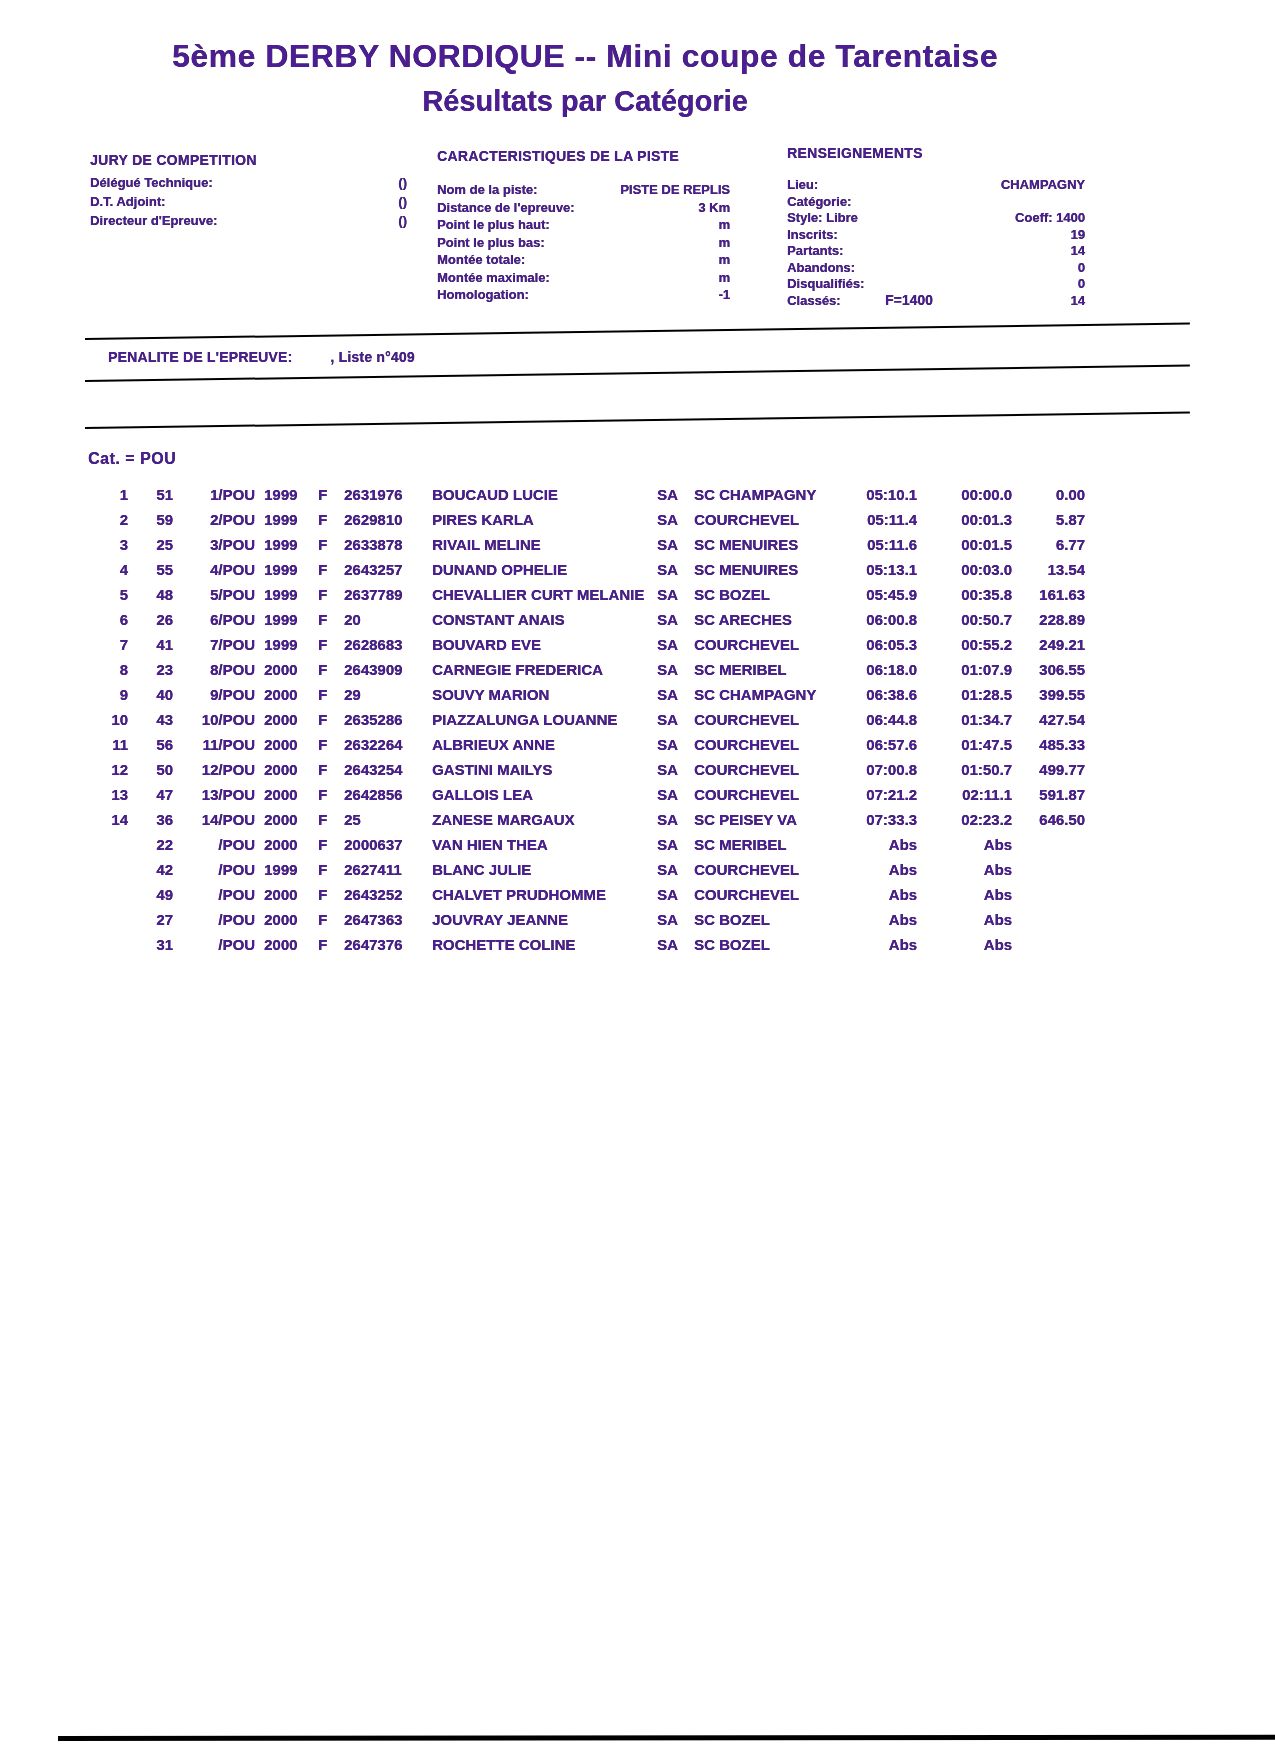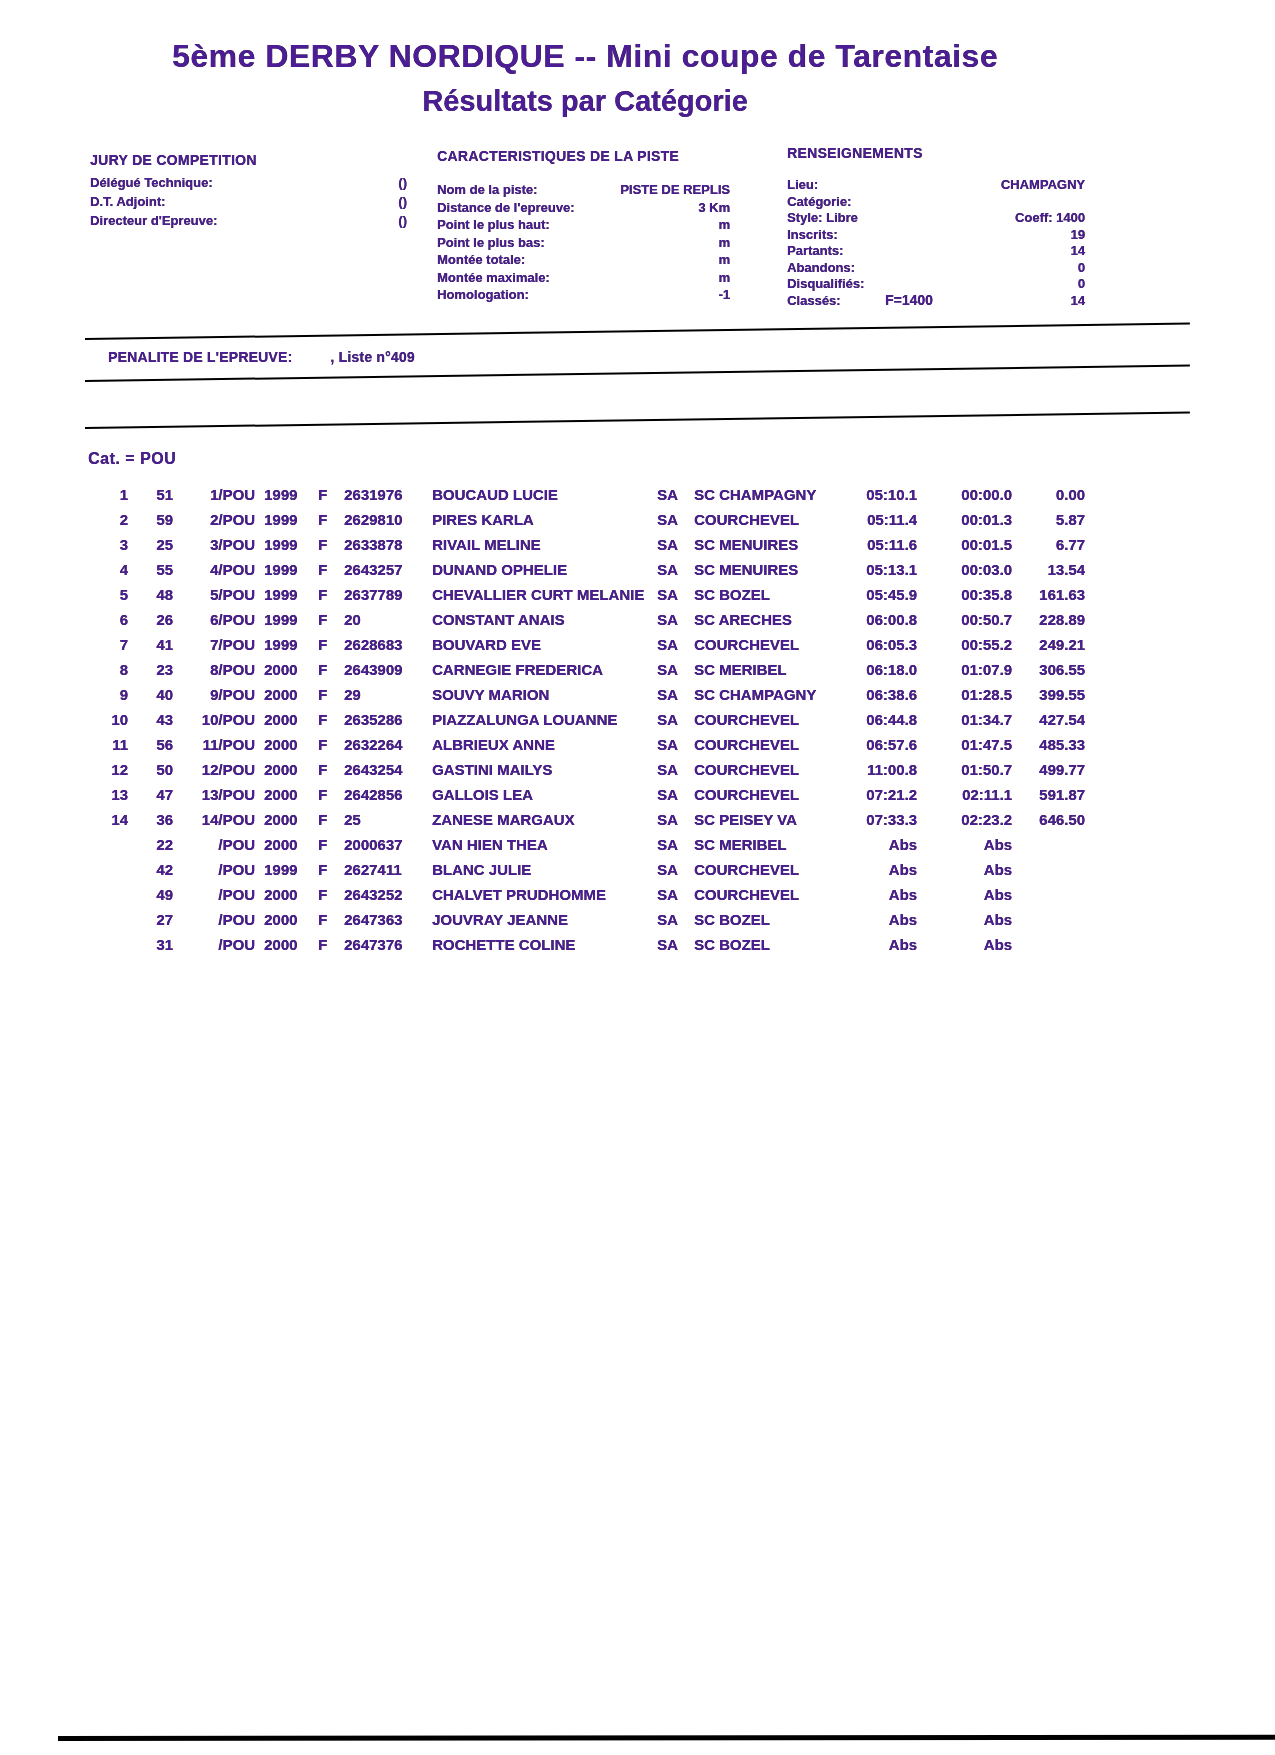--- a/index.html
+++ b/index.html
@@ -377,21 +377,21 @@
       <div class="t-row">
         <span class="cell col-clt">12</span>
         <span class="cell col-dos">50</span>
         <span class="cell col-cltcat">12/POU</span>
         <span class="cell col-an">2000</span>
         <span class="cell col-s">F</span>
         <span class="cell col-code">2643254</span>
         <span class="cell col-nom">GASTINI MAILYS</span>
         <span class="cell col-cr">SA</span>
         <span class="cell col-club">COURCHEVEL</span>
-        <span class="cell col-temps">11:00.8</span>
+        <span class="cell col-temps">07:00.8</span>
         <span class="cell col-ecart">01:50.7</span>
         <span class="cell col-point">499.77</span>
       </div>
 
       <div class="t-row">
         <span class="cell col-clt">13</span>
         <span class="cell col-dos">47</span>
         <span class="cell col-cltcat">13/POU</span>
         <span class="cell col-an">2000</span>
         <span class="cell col-s">F</span>

